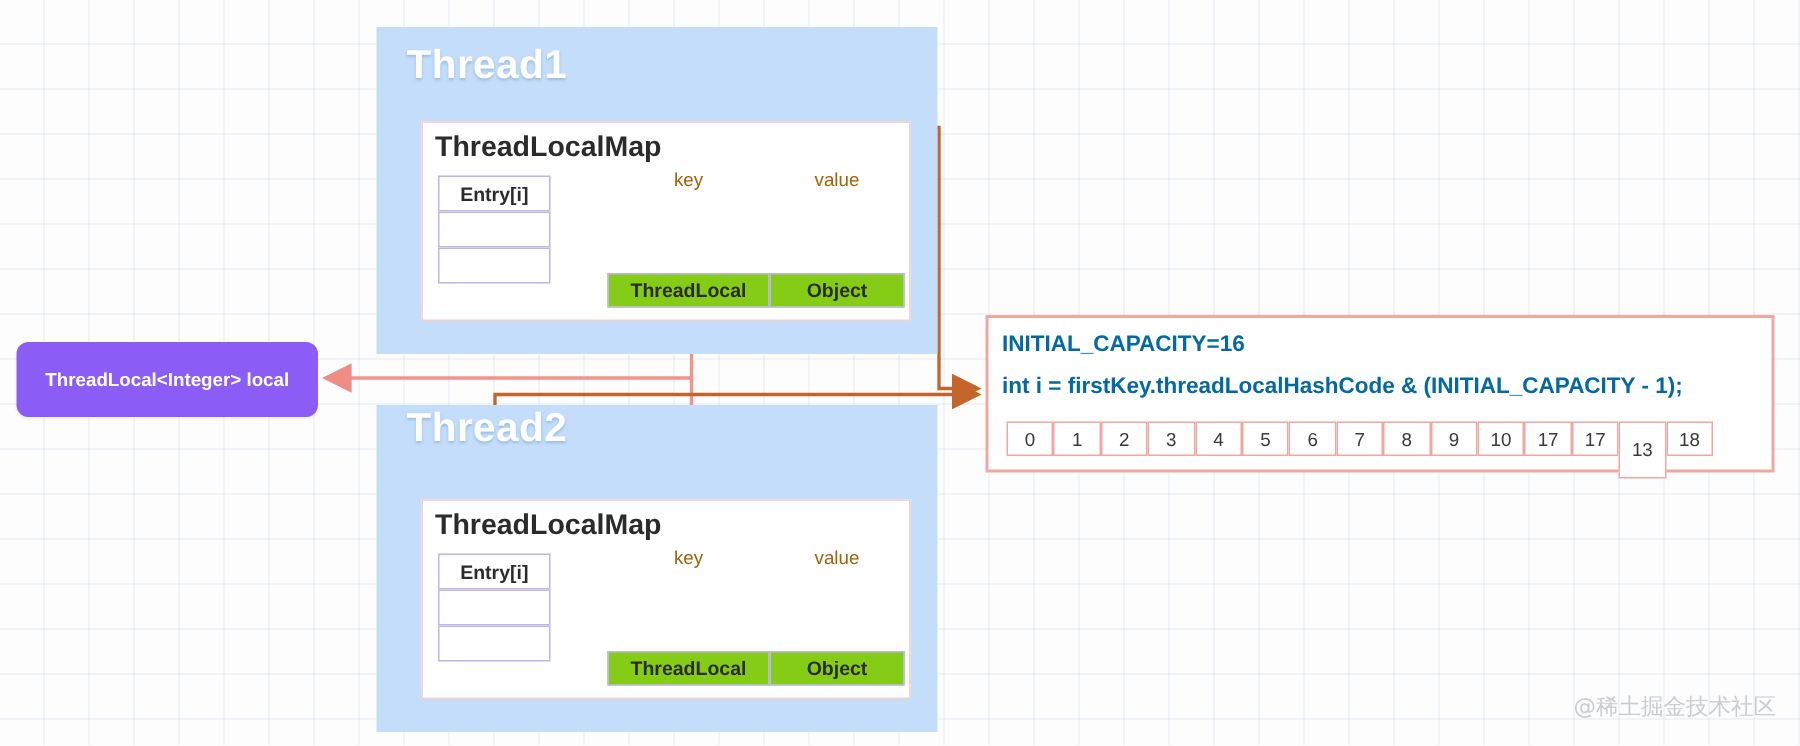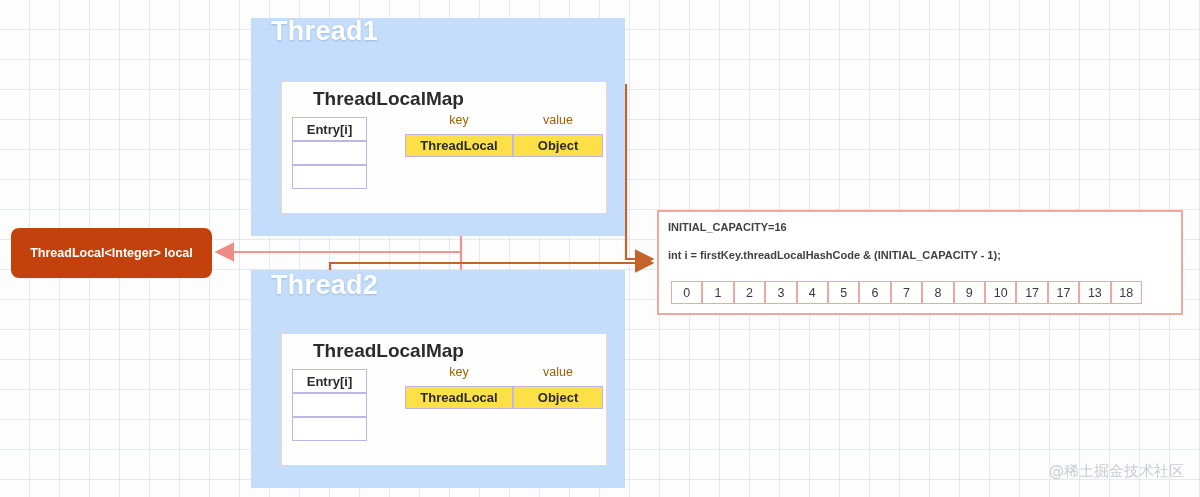--- a/index.html
+++ b/index.html
@@ -39,75 +39,74 @@
     position:absolute;
     background:#fffefe;
     border:1px solid #f6cfc9;
   }
   .tlm-title{
     position:absolute;
     font-size:19px;
     font-weight:bold;
     color:#2b2b2b;
     white-space:nowrap;
-    margin-left:23px;
   }
 
   
   .entry-cell{
     position:absolute;
     background:#ffffff;
     border:1px solid #bdb6e8;
     box-sizing:border-box;
     display:flex;align-items:center;justify-content:center;
     font-size:13px;font-weight:bold;color:#2b2b2b;
   }
 
   
   .kv-cell{
     position:absolute;
-    background:#fde047;
+    background:#84cc16;
     border:1px solid #bdb6e8;
     box-sizing:border-box;
     display:flex;align-items:center;justify-content:center;
-    font-size:13px;font-weight:bold;color:#2b2b2b;
+    font-size:13px;font-weight:bold;color:#2b2b2b;margin-top:48px;
   }
   .kv-label{
     position:absolute;
     font-size:12.5px;
     color:#a16207;
     white-space:nowrap;
     text-align:center;
   }
 
   
   .pill{
     position:absolute;
-    background:#c2410c;
+    background:#8b5cf6;
     border-radius:8px;
     display:flex;align-items:center;justify-content:center;
     color:#ffffff;
     font-size:12.5px;
     font-weight:bold;
     white-space:nowrap;
     box-shadow:0 1px 2px rgba(0,0,0,.06);
   }
 
   
   .code-panel{
     position:absolute;
     background:#ffffff;
     border:2px solid #f2a6a0;
     box-sizing:border-box;
   }
   .code-line{
     position:absolute;
-    font-size:11px;
-    font-weight:bold;
-    color:#404040;
+    font-size:15px;
+    font-weight:bold;
+    color:#0369a1;
     white-space:nowrap;
   }
   .slot{
     position:absolute;
     background:#ffffff;
     border:1px solid #f2a6a0;
     box-sizing:border-box;
     display:flex;align-items:center;justify-content:center;
     font-size:12.5px;
     color:#3a3a3a;
@@ -148,21 +147,21 @@
   <path d="M330,128 L330,85 L626,85 L626,259 L650,259" stroke="#c3642a" stroke-width="2.2" fill="none" marker-end="url(#arrowBrown)"></path>
 
   <path d="M330,380 L330,263 L650,263" stroke="#c3642a" stroke-width="2.2" fill="none" marker-end="url(#arrowBrown)"></path>
 
   <path d="M367,130 L392,130 L392,146 L405,146" stroke="#1a1a1a" stroke-width="2.6" fill="none" marker-end="url(#arrowBlack)"></path>
 
   <path d="M367,382 L392,382 L392,398 L405,398" stroke="#1a1a1a" stroke-width="2.6" fill="none" marker-end="url(#arrowBlack)"></path>
 </svg>
 
 <div class="thread-box" style="left:251px;top:18px;width:374px;height:218px;"></div>
-<div class="thread-title" style="left:271px;top:16px;">Thread1</div>
+<div class="thread-title" style="left:271px;top:28px;">Thread1</div>
 
 <div class="tlm-panel" style="left:281px;top:81px;width:324px;height:131px;"></div>
 <div class="tlm-title" style="left:290px;top:88px;">ThreadLocalMap</div>
 
 <div class="entry-cell" style="left:292px;top:117px;width:75px;height:24px;">Entry[i]</div>
 <div class="entry-cell" style="left:292px;top:141px;width:75px;height:24px;"></div>
 <div class="entry-cell" style="left:292px;top:165px;width:75px;height:24px;"></div>
 
 <div class="kv-label" style="left:405px;top:113px;width:108px;">key</div>
 <div class="kv-label" style="left:513px;top:113px;width:90px;">value</div>
@@ -199,18 +198,18 @@
     <div class="slot" style="left: 765.2px; top: 281px; width: 31.4px; height: 23px;">3</div>
     <div class="slot" style="left: 796.6px; top: 281px; width: 31.4px; height: 23px;">4</div>
     <div class="slot" style="left: 828px; top: 281px; width: 31.4px; height: 23px;">5</div>
     <div class="slot" style="left: 859.4px; top: 281px; width: 31.4px; height: 23px;">6</div>
     <div class="slot" style="left: 890.8px; top: 281px; width: 31.4px; height: 23px;">7</div>
     <div class="slot" style="left: 922.2px; top: 281px; width: 31.4px; height: 23px;">8</div>
     <div class="slot" style="left: 953.6px; top: 281px; width: 31.4px; height: 23px;">9</div>
     <div class="slot" style="left: 985px; top: 281px; width: 31.4px; height: 23px;">10</div>
     <div class="slot" style="left: 1016.4px; top: 281px; width: 31.4px; height: 23px;">17</div>
     <div class="slot" style="left: 1047.8px; top: 281px; width: 31.4px; height: 23px;">17</div>
-    <div class="slot" style="left: 1079.2px; top: 281px; width: 31.4px; height: 23px;">13</div>
+    <div class="slot" style="left: 1079.2px; top: 281px; width: 31.4px; height: 38px;">13</div>
     <div class="slot" style="left: 1110.6px; top: 281px; width: 31.4px; height: 23px;">18</div>
     <div class="slot" style="left: 1174px; top: 281px; width: 31.4px; height: 23px; margin-left: 48px;">15</div>
   </div>
 
 <div class="watermark" style="left:1013px;top:462px;">@稀土掘金技术社区</div>
 
 </body></html>

